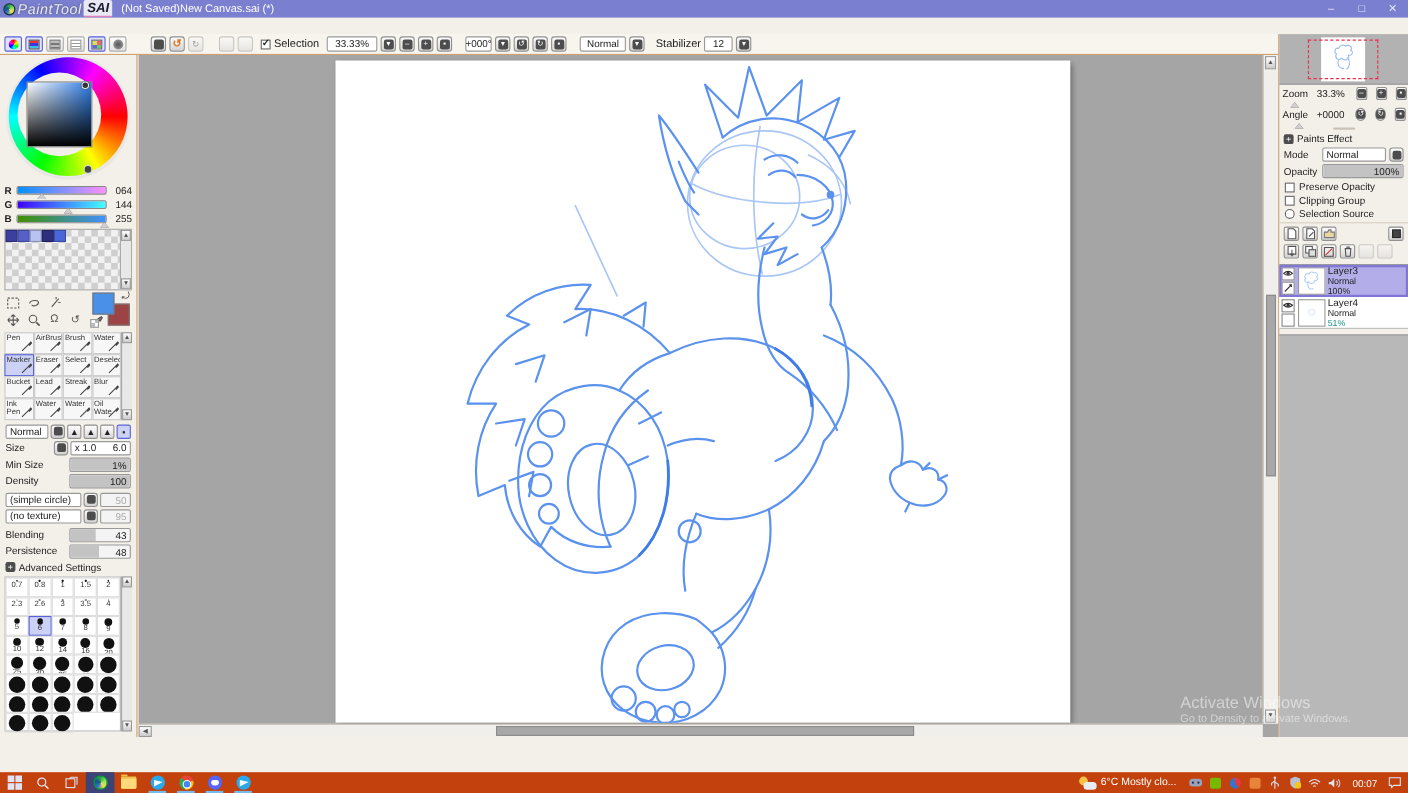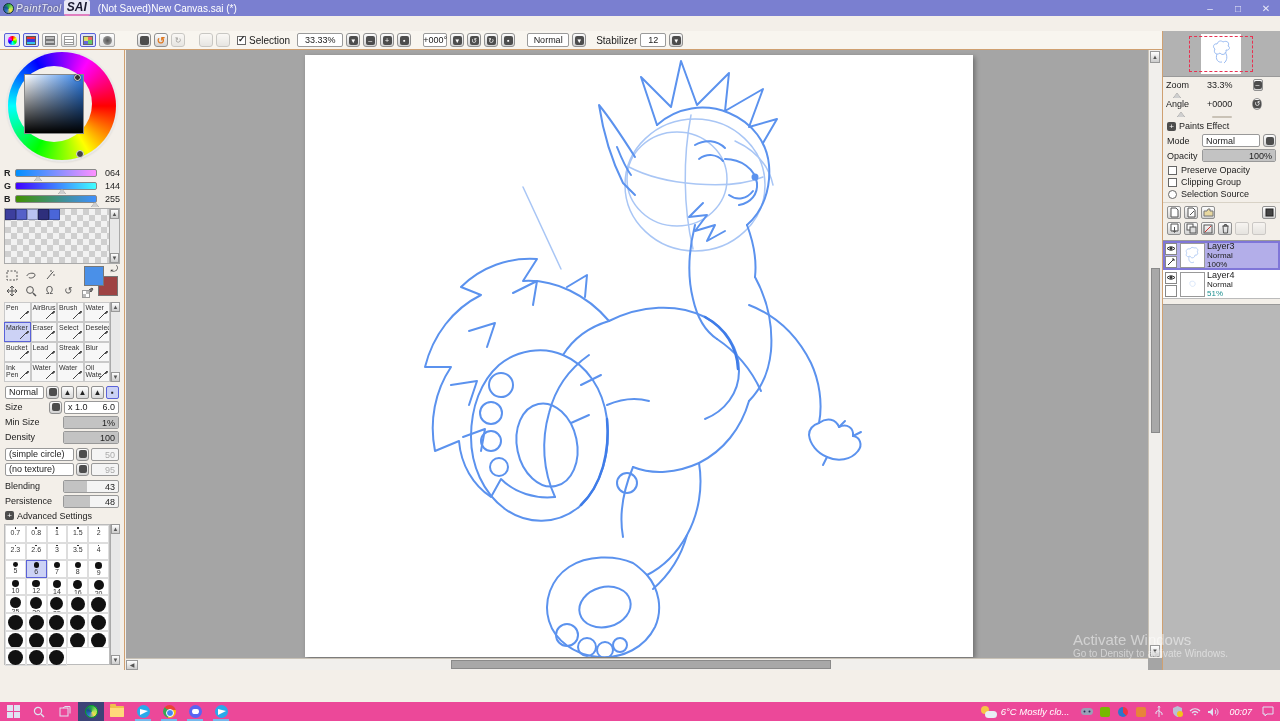--- a/index.html
+++ b/index.html
@@ -3,21 +3,21 @@
 <meta charset="utf-8">
 <style>
   * { margin:0; padding:0; box-sizing:border-box; font-family:"Liberation Sans", sans-serif; }
   html,body { width:1280px; height:721px; overflow:hidden; background:#000; }
   #app { position:absolute; top:0; left:0; width:1280px; height:721px; background:#f3efe9; font-size:10px; color:#222; }
 
   
   .titlebar { position:absolute; top:0; left:0; right:0; height:16px; background:#7a7fd0; color:#fff; display:flex; align-items:center; padding-left:3px; }
   .sai-logo { display:flex; align-items:center; gap:2px; }
   .sai-logo .orb { width:11px; height:11px; border-radius:50%; background:conic-gradient(#2aa84a,#9be15d,#f5e04b,#2e77c9,#184f8f,#2aa84a); border:1px solid #133; }
-  .logo-paint { font-style:italic; font-size:10px; color:#e8e9fb; text-shadow:0 0 2px #555; letter-spacing:.5px; }
+  .logo-paint { font-style:italic; font-size:13px; color:#e8e9fb; text-shadow:0 0 2px #555; letter-spacing:.5px; }
   .logo-sai { font-weight:bold; font-size:12px; color:#1a1a2e; background:#e9e9f6; padding:0 3px; border-radius:2px; border-bottom:2px solid #e080c0; font-style:italic; }
   .win-title { margin-left:8px; font-size:10px; }
   .win-buttons { margin-left:auto; display:flex; }
   .win-btn { width:28px; height:16px; display:flex; align-items:center; justify-content:center; color:#e8e8f8; font-size:10px; }
 
   
   .menubar { position:absolute; top:16px; left:0; right:0; height:15px; background:#f8f5ef; display:flex; align-items:center; padding-left:8px; gap:0; border-bottom:1px solid #e4ddd2; }
   .menu-item { padding:0 12px; font-size:10px; color:#222; cursor:default; }
 
   
@@ -106,21 +106,21 @@
   .scroll-thumb-h { position:absolute; left:325px; width:380px; top:1px; height:9px; background:#a8a8a8; border:1px solid #8a8a8a; }
   .scroll-thumb-v { position:absolute; top:218px; height:165px; left:2px; width:9px; background:#a8a8a8; border:1px solid #8a8a8a; }
   .scroll-btn { width:12px; height:10px; background:linear-gradient(#fff,#ccc); border:1px solid #999; font-size:6px; color:#555; text-align:center; line-height:9px; }
   .scroll-btn.v { width:10px; height:12px; position:absolute; left:1px; line-height:11px; }
 
   
   .right-panel { position:absolute; top:31px; right:0; width:118px; bottom:51px; background:#f3efe9; border-left:1px solid #cfa071; font-size:9px; }
   .navigator { height:46px; background:#b2b2b2; position:relative; border-bottom:1px solid #999; overflow:hidden; }
   .nav-page { position:absolute; left:38px; top:3px; width:40px; height:40px; background:#fff; }
   .nav-view { position:absolute; left:26px; top:5px; width:64px; height:36px; border:1px dashed #e83050; }
-  .np-row { display:flex; align-items:center; padding:2px 3px 0 3px; gap:18px; }
+  .np-row { display:flex; align-items:center; padding:2px 3px 0 3px; gap:8px; }
   .np-row .lbl { width:26px; }
   .np-row .val { flex:1; text-align:right; padding-right:2px; }
   .np-btn { width:13px; height:12px; border:1px solid #909090; border-radius:2px; background:linear-gradient(#fdfdfd,#d2d2d2); display:flex; align-items:center; justify-content:center; font-size:8px; }
   .np-btn.round { border-radius:50%; }
   .np-btn .dk { width:8px; height:8px; background:#4d4d4d; border-radius:2px; color:#fff; font-size:7px; line-height:8px; text-align:center; }
   .slider-tri { width:0; height:0; border-left:4px solid transparent; border-right:4px solid transparent; border-bottom:5px solid #cfcfcf; filter:drop-shadow(0 0 .5px #555); position:relative; top:2px; }
   .rp-divider { height:4px; display:flex; justify-content:center; align-items:center; }
   .rp-divider div { width:20px; height:2px; background:#c9c2b6; border-radius:2px; }
   .rp-header { display:flex; align-items:center; gap:3px; padding:2px 4px; font-size:9px; }
   .rp-row { display:flex; align-items:center; gap:3px; padding:1px 4px; }
@@ -144,21 +144,21 @@
   .layer-rest { position:absolute; left:0; right:0; bottom:0; background:#b8b8b8; top:273px; border-top:1px solid #999; }
 
   
   .tabrow { position:absolute; left:0; right:0; bottom:33px; height:18px; background:#eceae6; border-top:1px solid #cfa071; display:flex; align-items:flex-end; }
   .doc-tab { margin-left:126px; width:108px; height:16px; background:#b2aeea; border:1px solid #8a84d8; border-bottom:none; border-radius:3px 3px 0 0; display:flex; align-items:center; gap:3px; padding:0 4px; font-size:9px; }
   .doc-tab .orb { width:10px; height:10px; border-radius:50%; background:conic-gradient(#2aa84a,#9be15d,#f5e04b,#2e77c9,#184f8f,#2aa84a); border:1px solid #133; }
   .statusbar { position:absolute; left:0; right:0; bottom:19px; height:14px; background:#f2f2f2; border-top:1px solid #d8d8d8; display:flex; align-items:center; justify-content:flex-end; gap:4px; padding-right:6px; font-size:9px; color:#222; }
   .key-chip { font-size:7px; font-weight:bold; background:#dcdcdc; border:1px solid #9a9a9a; border-radius:2px; padding:0 2px; line-height:9px; color:#333; }
 
   
-  .taskbar { position:absolute; left:0; right:0; bottom:0; height:19px; background:#ec4899; display:flex; align-items:center; color:#fff;font-style:italic; }
+  .taskbar { position:absolute; left:0; right:0; bottom:0; height:19px; background:#c2410c; display:flex; align-items:center; color:#fff; }
   .tb-item { width:26px; height:19px; display:flex; align-items:center; justify-content:center; position:relative; }
   .tb-item.active { background:#3d4377; }
   .tb-item .openbar { position:absolute; bottom:0; left:5px; right:5px; height:2px; background:#76b9ed; }
   .win-logo { display:grid; grid-template-columns:6px 6px; grid-template-rows:6px 6px; gap:1px; }
   .win-logo div { background:#dfe3f2; }
   .circle-app { width:13px; height:13px; border-radius:50%; }
   .tg { background:#29a9eb; position:relative; }
   .tg:after { content:""; position:absolute; left:3px; top:4px; border-left:8px solid #fff; border-top:2px solid transparent; border-bottom:4px solid transparent; }
   .chrome { background:conic-gradient(from -45deg, #ea4335 120deg, #fbbc05 120deg 240deg, #34a853 240deg); position:relative; }
   .chrome:after { content:""; position:absolute; left:3.5px; top:3.5px; width:6px; height:6px; border-radius:50%; background:#4285f4; border:1px solid #fff; }

